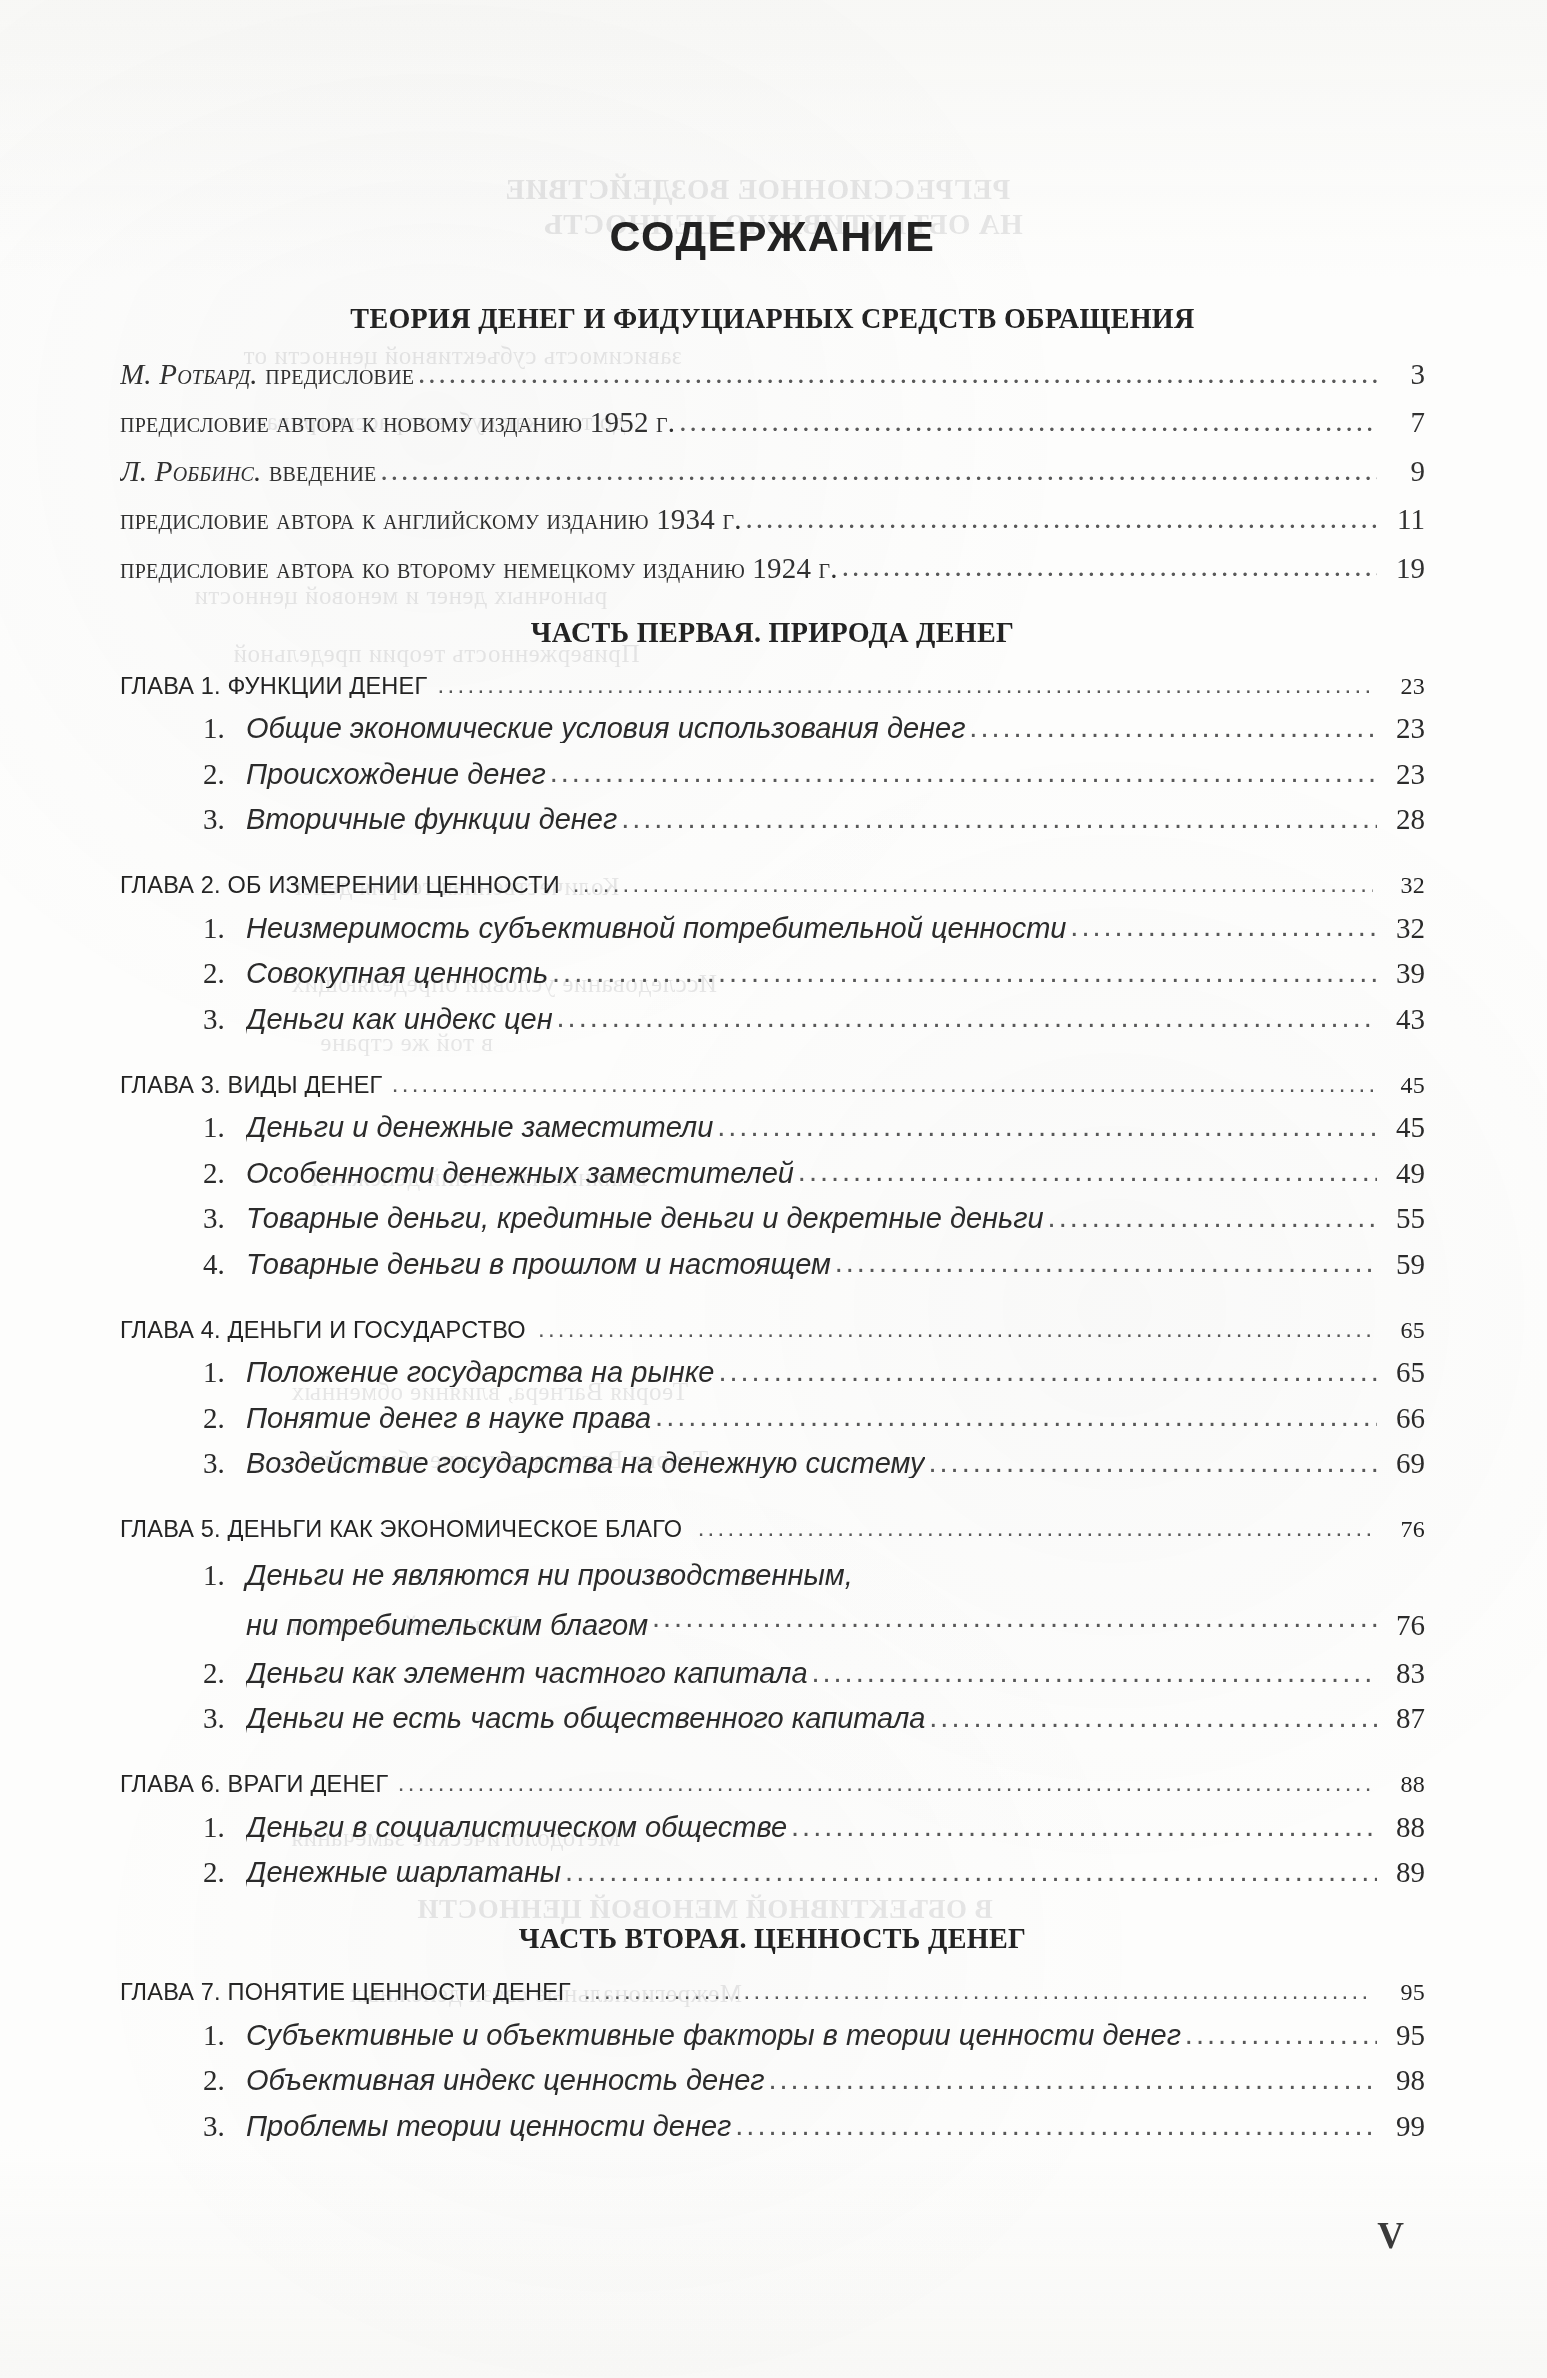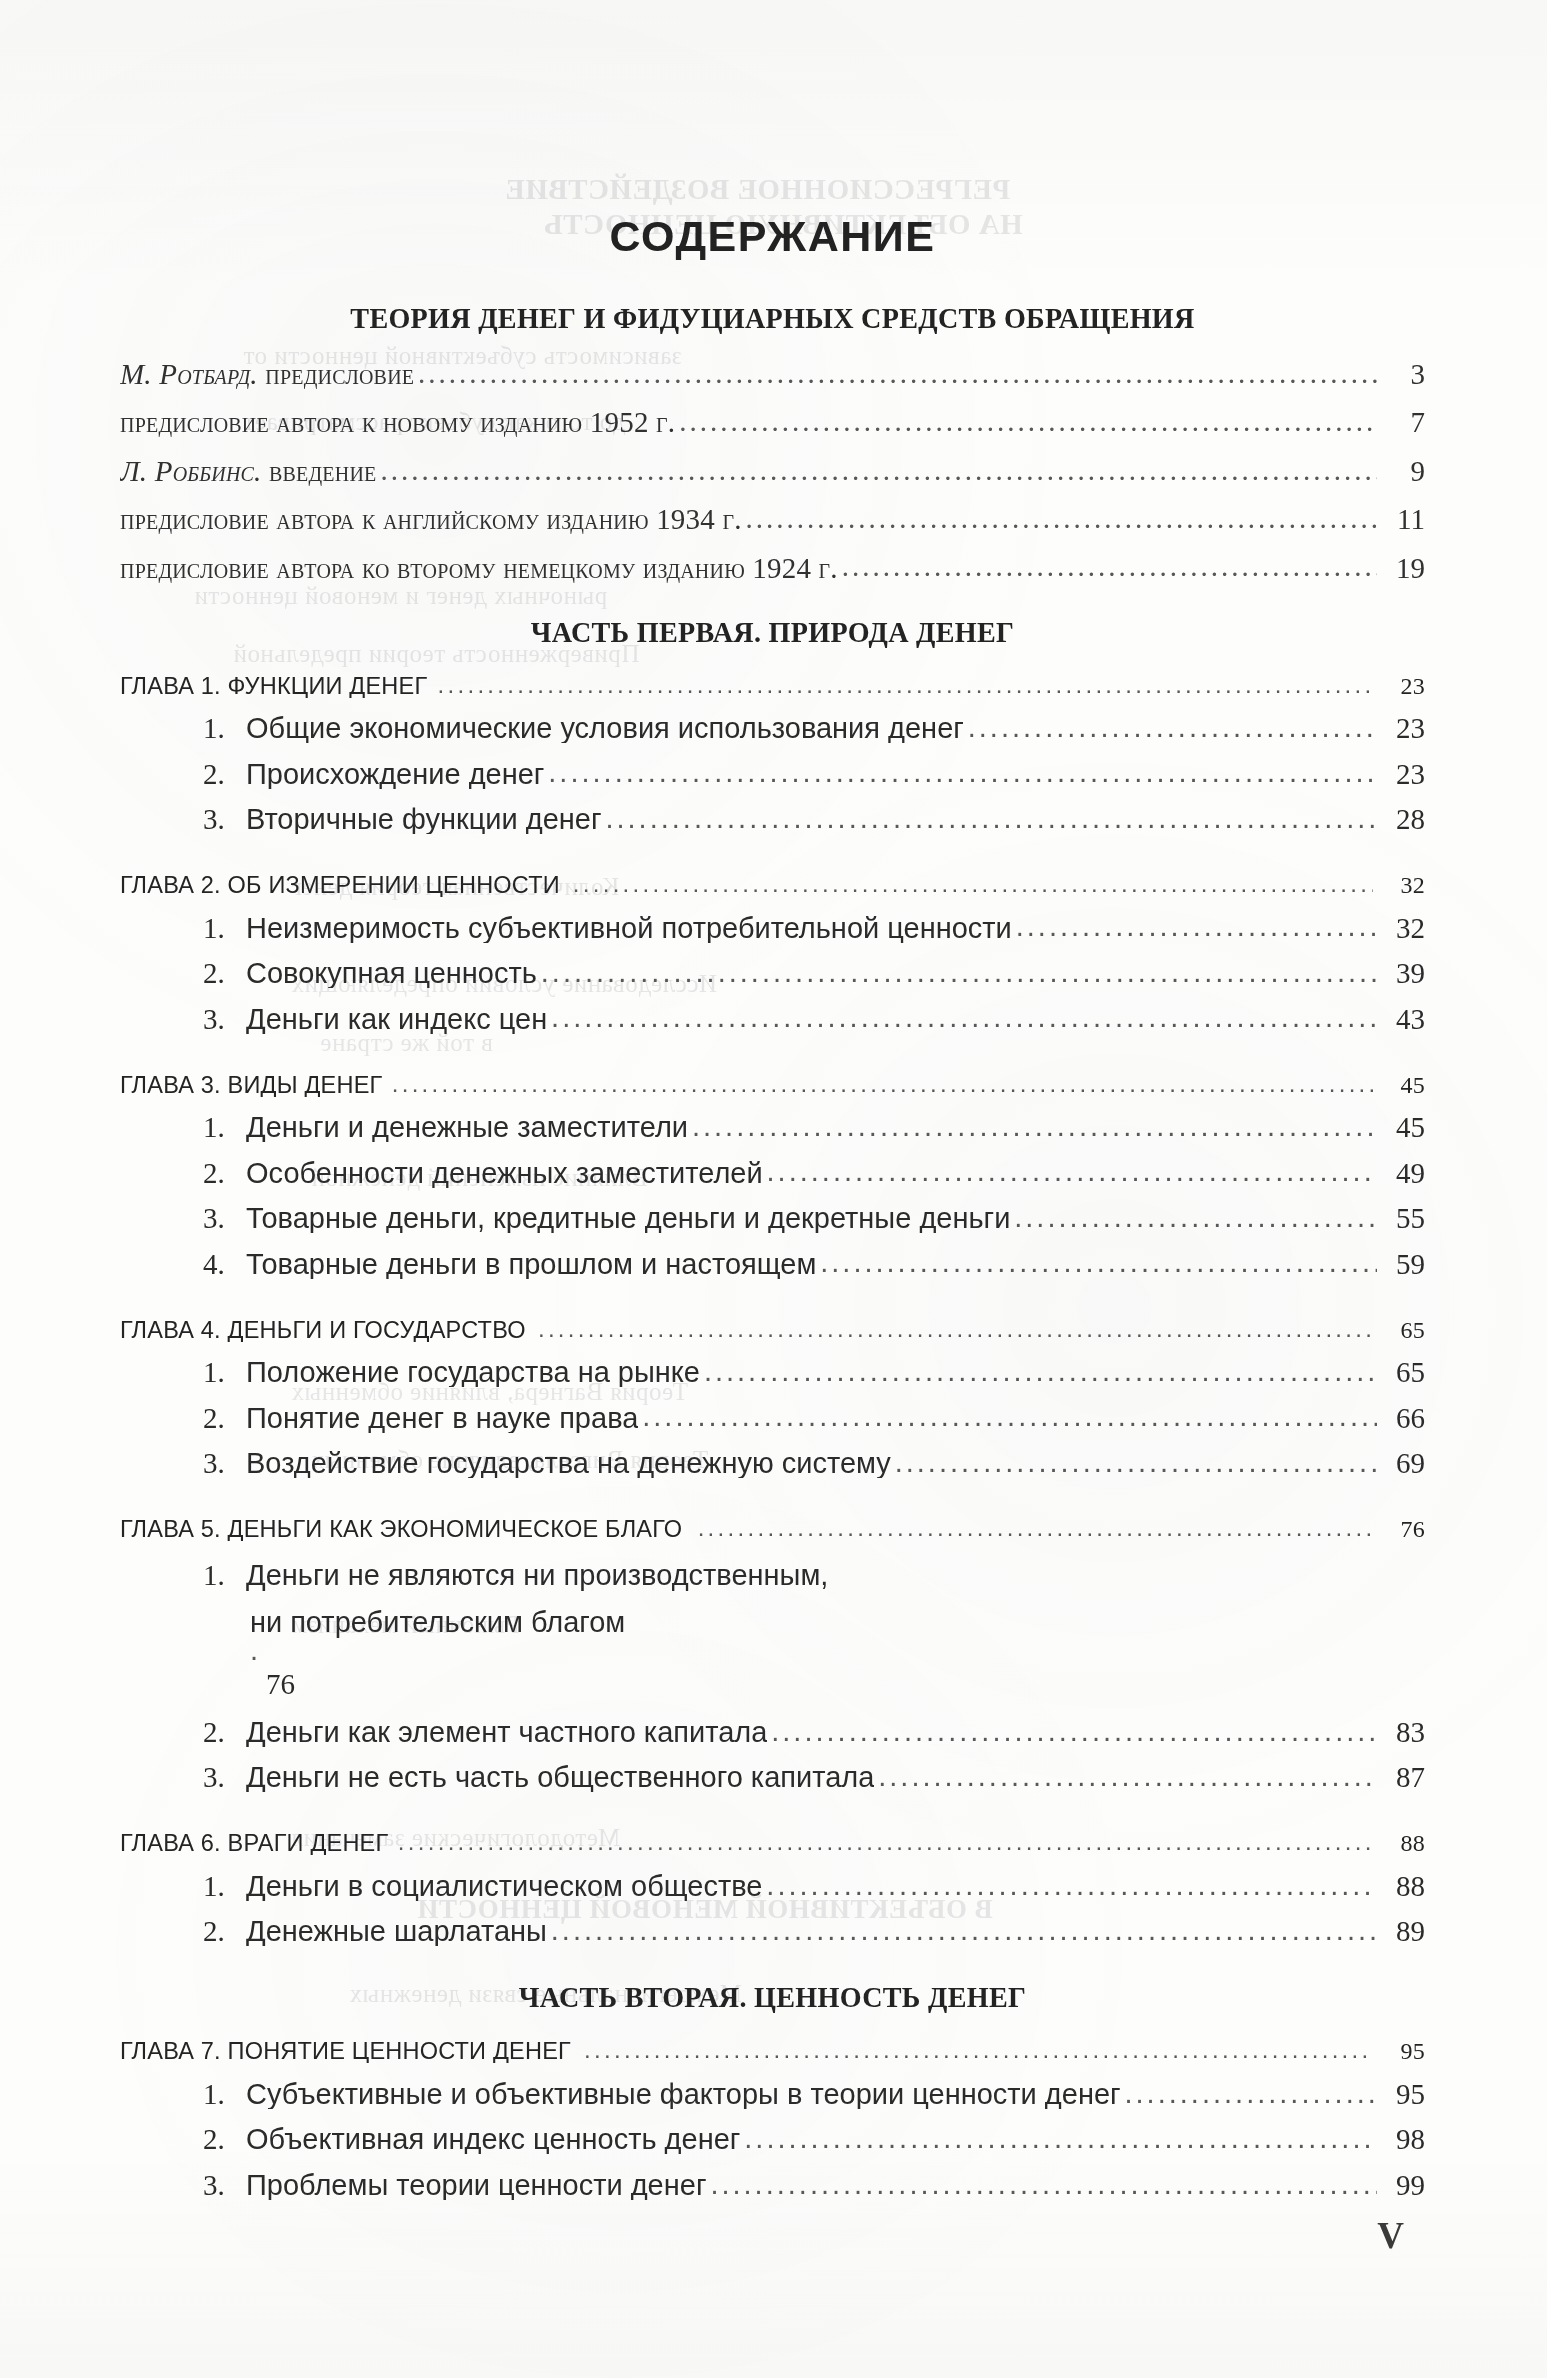--- a/index.html
+++ b/index.html
@@ -154,36 +154,35 @@
     color: #2b2b2b;
     font-family: "Liberation Sans", "DejaVu Sans", sans-serif;
   }
   .sec-row .toc-page { min-width: 45px; font-family: "Liberation Serif", serif; }
   .sec-num {
     display: inline-block;
     width: 43px;
     flex: 0 0 43px;
     font-family: "Liberation Serif", serif;
   }
-  .sec-text { white-space: nowrap; }
+  .sec-text { white-space: nowrap; font-style: italic; }
   .sec-row.two-line {
     display: block;
     margin-top: 17.5px;
   }
   .sec-row.two-line .line1 {
     display: flex;
     align-items: baseline;
   }
   .sec-row.two-line .line2 {
     display: flex;
     align-items: baseline;
     margin-top: 14.6px;
     margin-left: 43px;
     width: calc(100% - 43px);
-    flex-direction: column;
   }
 
   .gap-before-chapter { margin-top: 39px; }
 
   .footer-page {
     position: absolute;
     right: 144px;
     top: 2214px;
     font-family: "Liberation Serif", serif;
     font-weight: bold;

